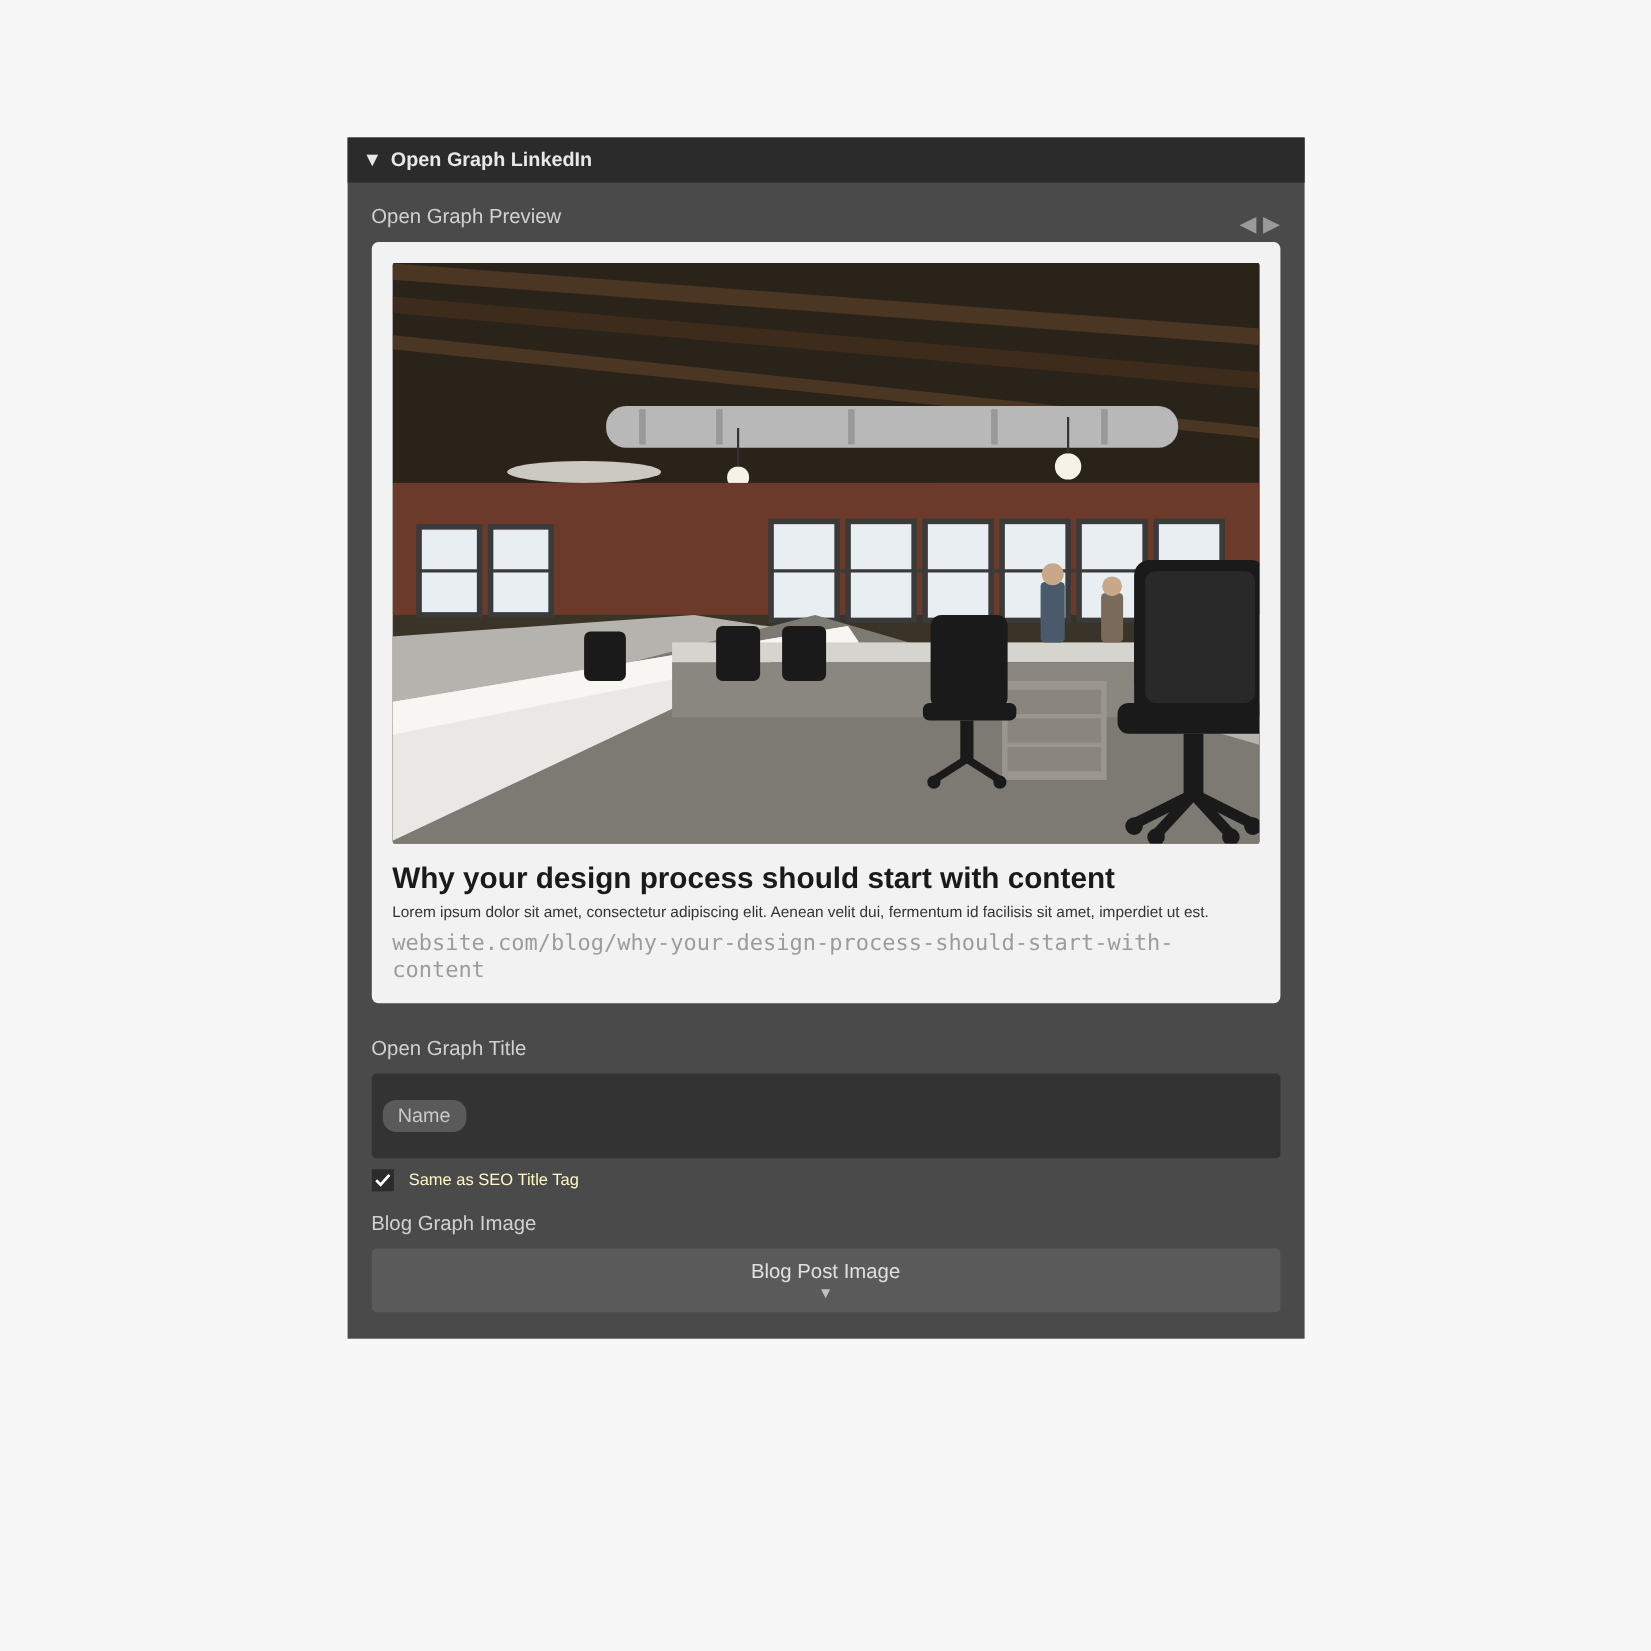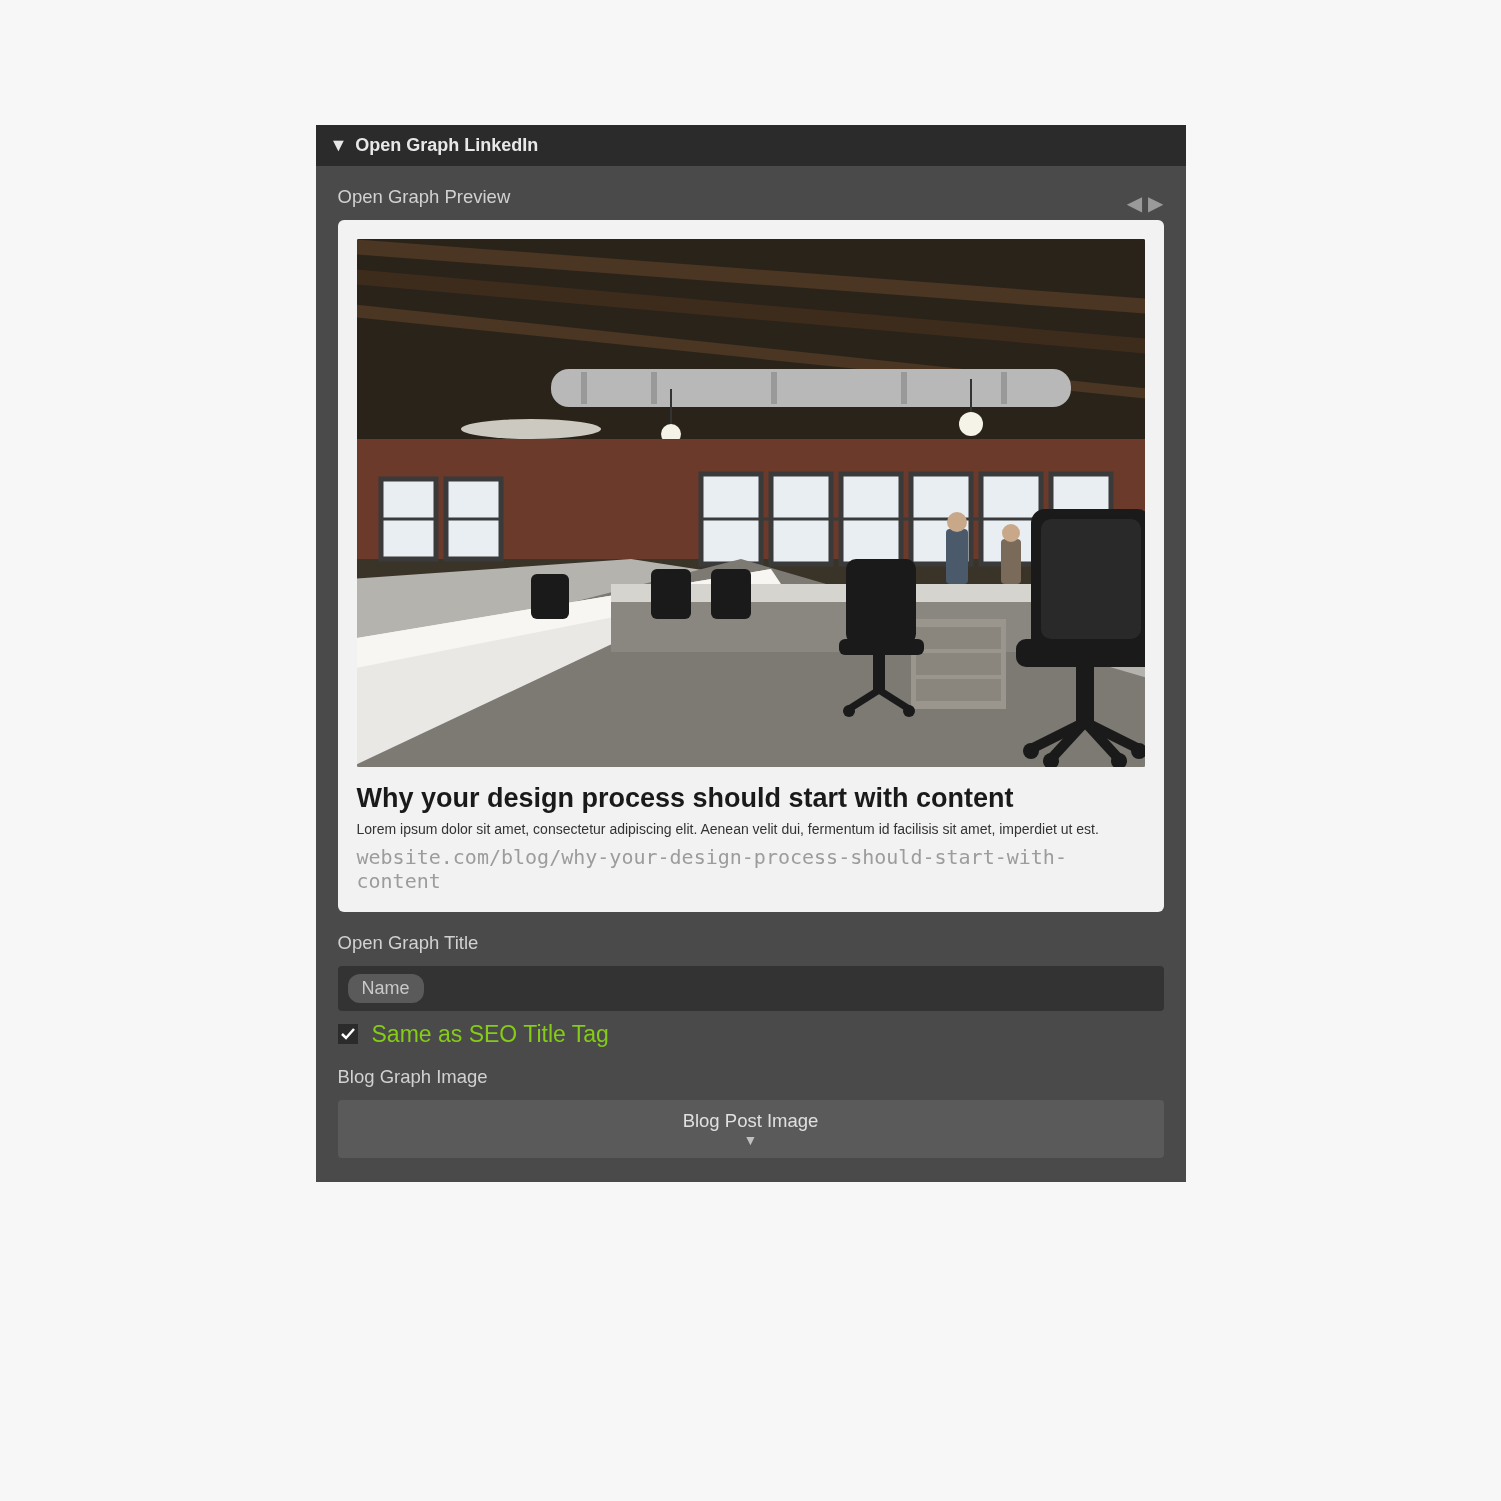--- a/index.html
+++ b/index.html
@@ -55,21 +55,21 @@
 }
 .nav-arrow {
   color: #9a9a9a;
   font-size: 20px;
   cursor: pointer;
 }
 .preview-card {
   background: #f2f2f2;
   border-radius: 6px;
   padding: 19px;
-  margin-bottom: 20px;
+  margin-bottom: 30px;
 }
 .preview-image {
   width: 100%;
   height: 528px;
   border-radius: 2px;
   overflow: hidden;
   position: relative;
   background: #3a3328;
 }
 .preview-title {
@@ -89,21 +89,21 @@
   color: #9c9c9c;
   font-family: ui-monospace, SFMono-Regular, Menlo, Consolas, monospace;
   font-size: 20px;
 }
 .field-group {
   margin-bottom: 18px;
 }
 .input-box {
   background: #333333;
   border-radius: 4px;
-  padding: 8px 10px;
+  padding: 24px 10px;
   min-height: 42px;
   display: flex;
   align-items: flex-start;
 }
 .input-box.tall {
   min-height: 90px;
 }
 .chip {
   background: #5a5a5a;
   color: #c9c9c9;
@@ -124,22 +124,22 @@
   display: flex;
   align-items: center;
   justify-content: center;
   cursor: pointer;
 }
 .checkbox svg {
   width: 16px;
   height: 16px;
 }
 .checkbox-label {
-  color: #84cc16;
-  font-size: 23px;
+  color: #fef9c3;
+  font-size: 15px;
 }
 .select-box {
   background: #5a5a5a;
   border-radius: 4px;
   padding: 10px 14px;
   display: flex;
   justify-content: space-between;
   align-items: center;
   color: #e0e0e0;
   font-size: 18.5px;

